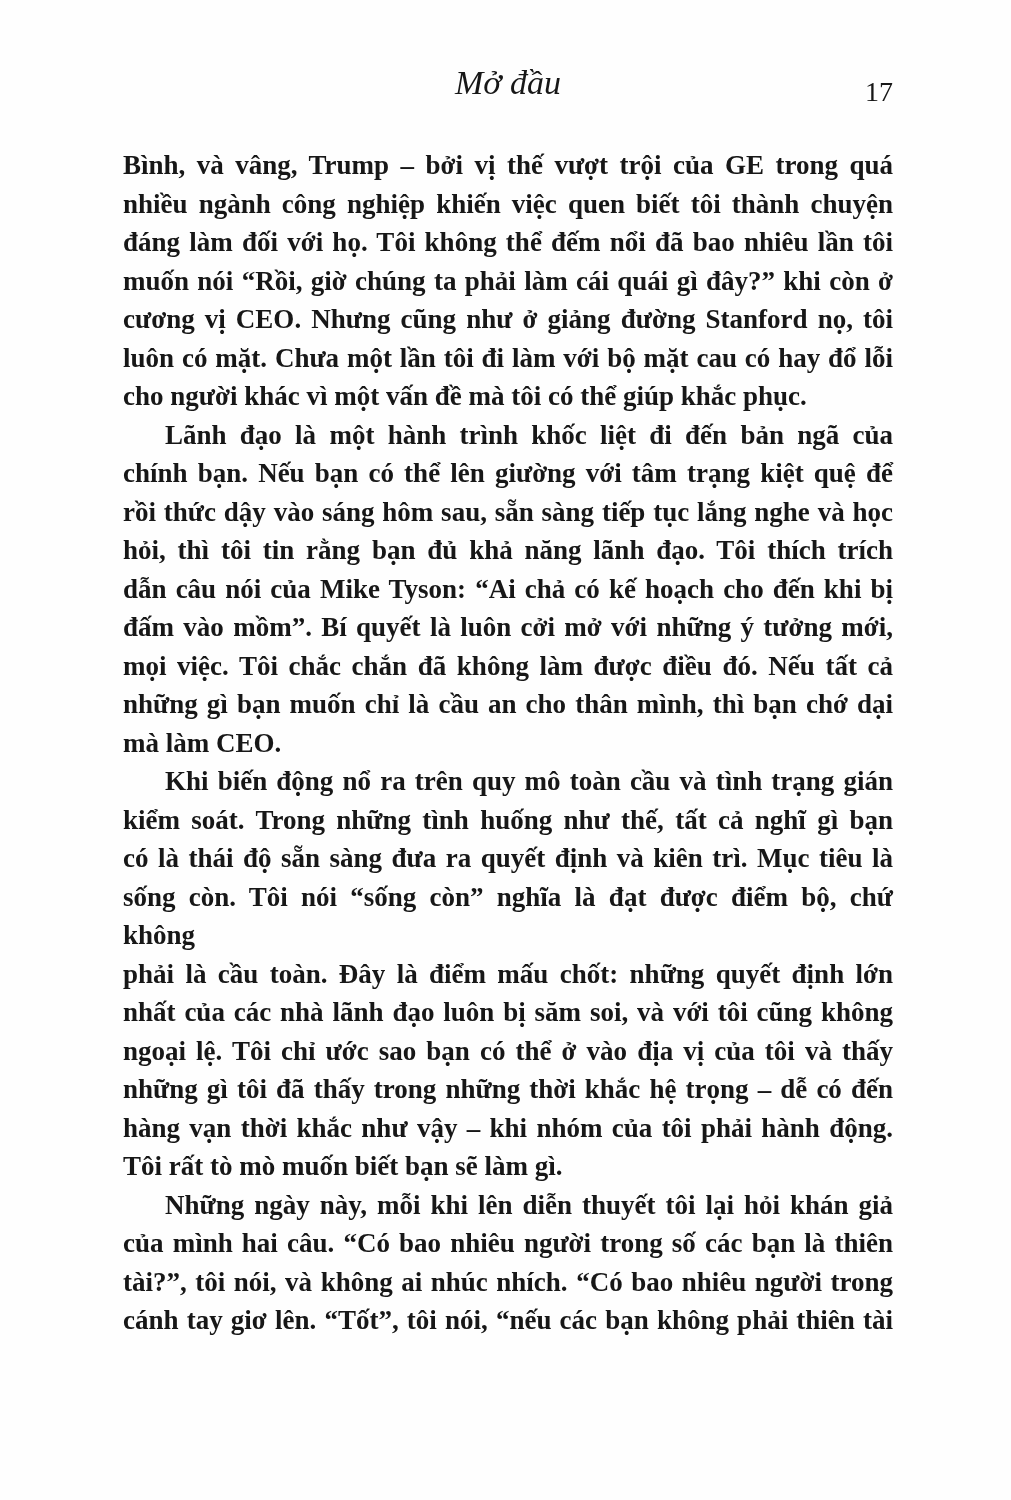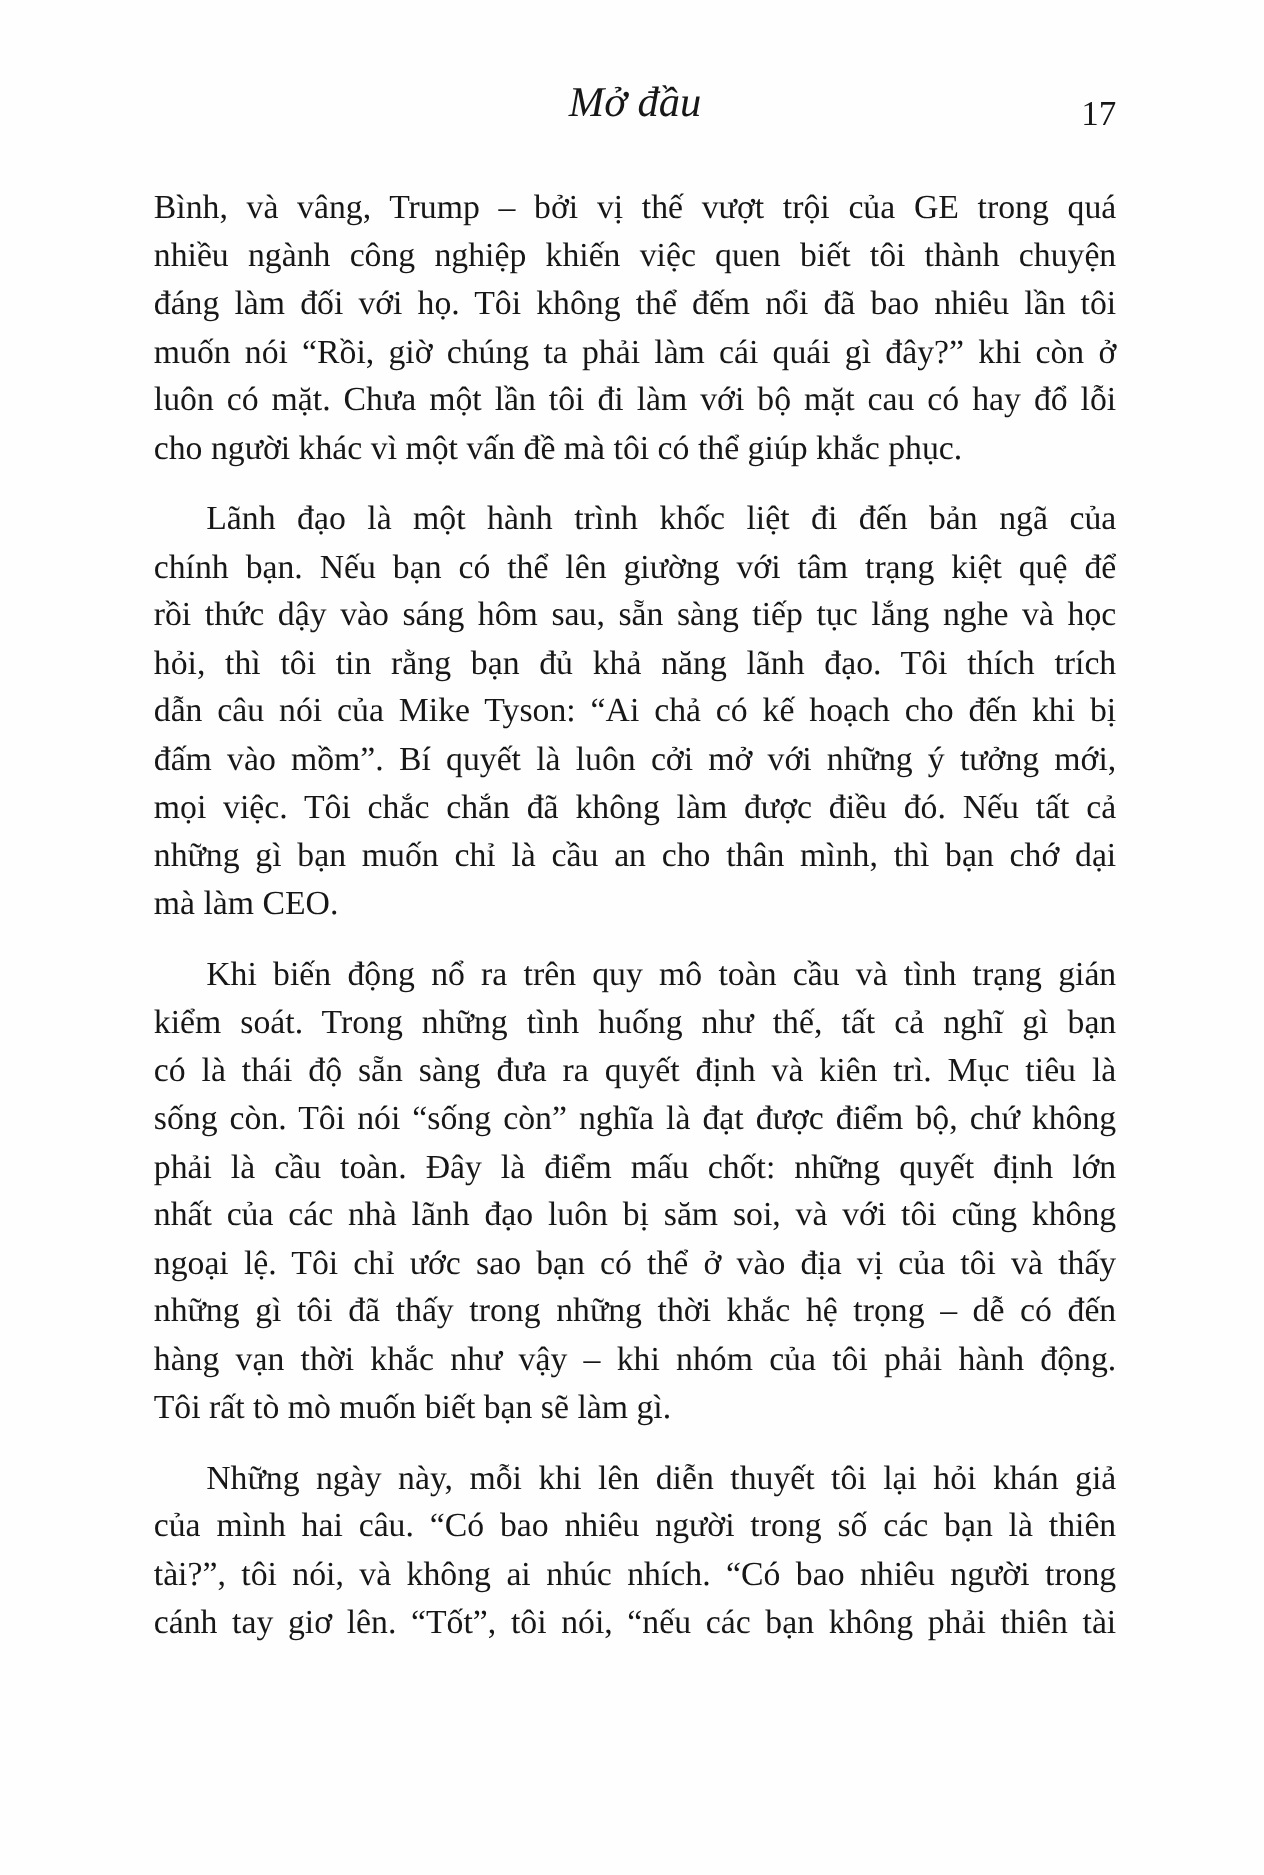--- a/index.html
+++ b/index.html
@@ -49,46 +49,47 @@
   .para {
     margin: 0;
     padding: 0;
   }
   .line {
     font-size: 27px;
     line-height: 38.5px;
     text-align: justify;
     text-align-last: justify;
     white-space: normal;
+    font-weight: bold;
   }
   .line.last {
     text-align-last: left;
   }
   .para.justify-last .line.last {
     text-align-last: justify;
   }
   .line.first-indent {
     text-indent: 42px;
-    margin-top: 18px;
   }
 </style>
 </head>
 <body>
 
 <div class="page">
   <div class="page-header">
     <div class="running-title">Mở đầu</div>
     <div class="page-number">17</div>
   </div>
   <div class="page-body">
       <div class="para">
         <div class="line">Bình, và vâng, Trump – bởi vị thế vượt trội của GE trong quá</div>
         <div class="line">nhiều ngành công nghiệp khiến việc quen biết tôi thành chuyện</div>
         <div class="line">đáng làm đối với họ. Tôi không thể đếm nổi đã bao nhiêu lần tôi</div>
         <div class="line">muốn nói “Rồi, giờ chúng ta phải làm cái quái gì đây?” khi còn ở</div>
+        <div class="line">cương vị CEO. Nhưng cũng như ở giảng đường Stanford nọ, tôi</div>
         <div class="line">luôn có mặt. Chưa một lần tôi đi làm với bộ mặt cau có hay đổ lỗi</div>
         <div class="line last">cho người khác vì một vấn đề mà tôi có thể giúp khắc phục.</div>
       </div>
       <div class="para">
         <div class="line first-indent">Lãnh đạo là một hành trình khốc liệt đi đến bản ngã của</div>
         <div class="line">chính bạn. Nếu bạn có thể lên giường với tâm trạng kiệt quệ để</div>
         <div class="line">rồi thức dậy vào sáng hôm sau, sẵn sàng tiếp tục lắng nghe và học</div>
         <div class="line">hỏi, thì tôi tin rằng bạn đủ khả năng lãnh đạo. Tôi thích trích</div>
         <div class="line">dẫn câu nói của Mike Tyson: “Ai chả có kế hoạch cho đến khi bị</div>
         <div class="line">đấm vào mồm”. Bí quyết là luôn cởi mở với những ý tưởng mới,</div>

